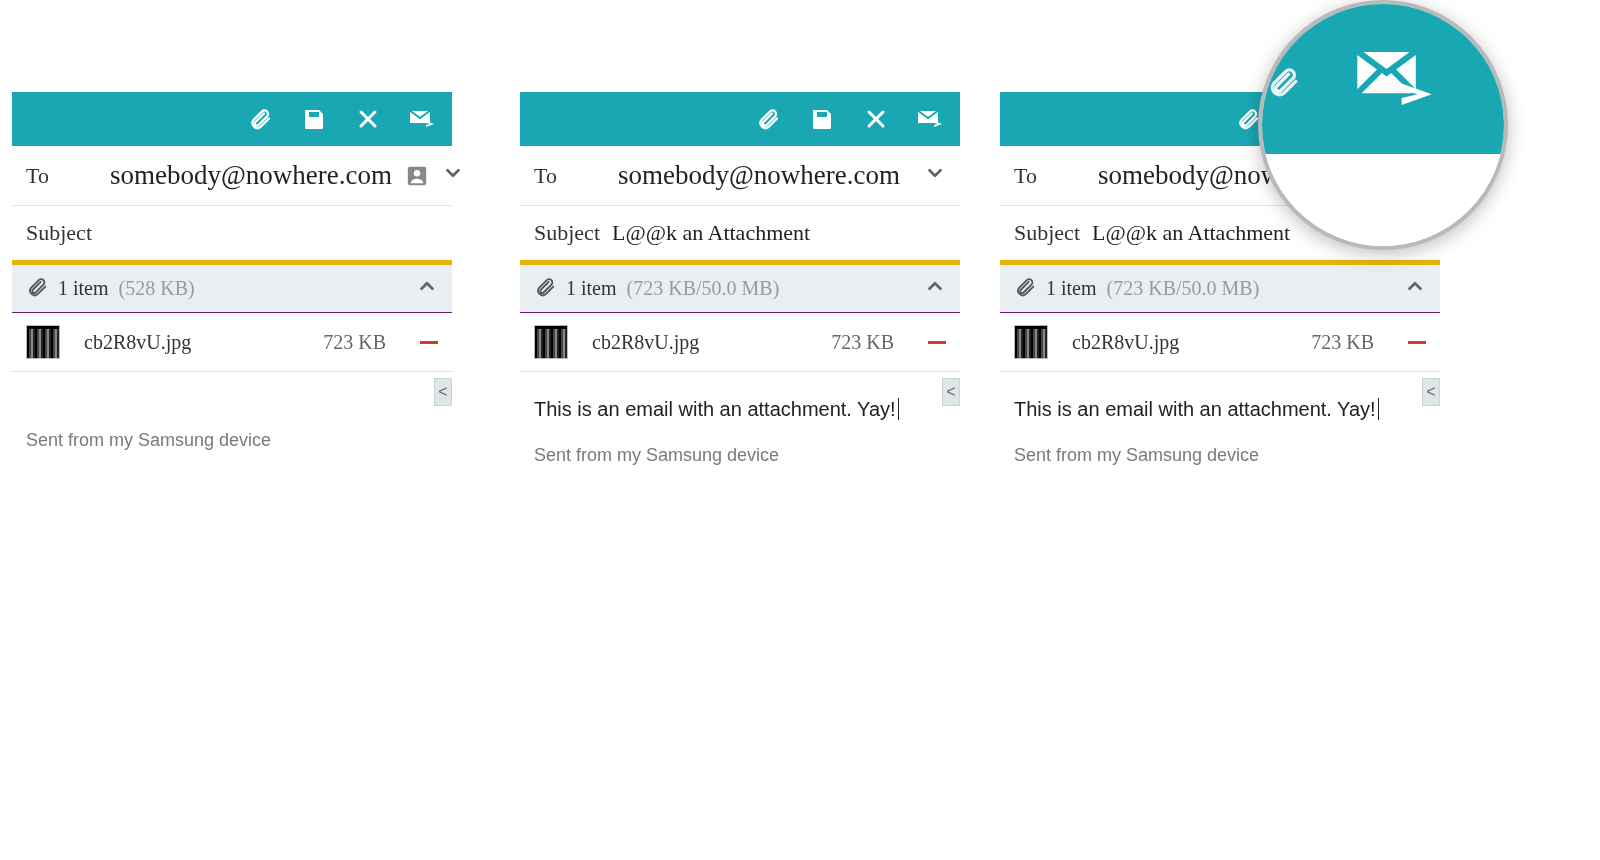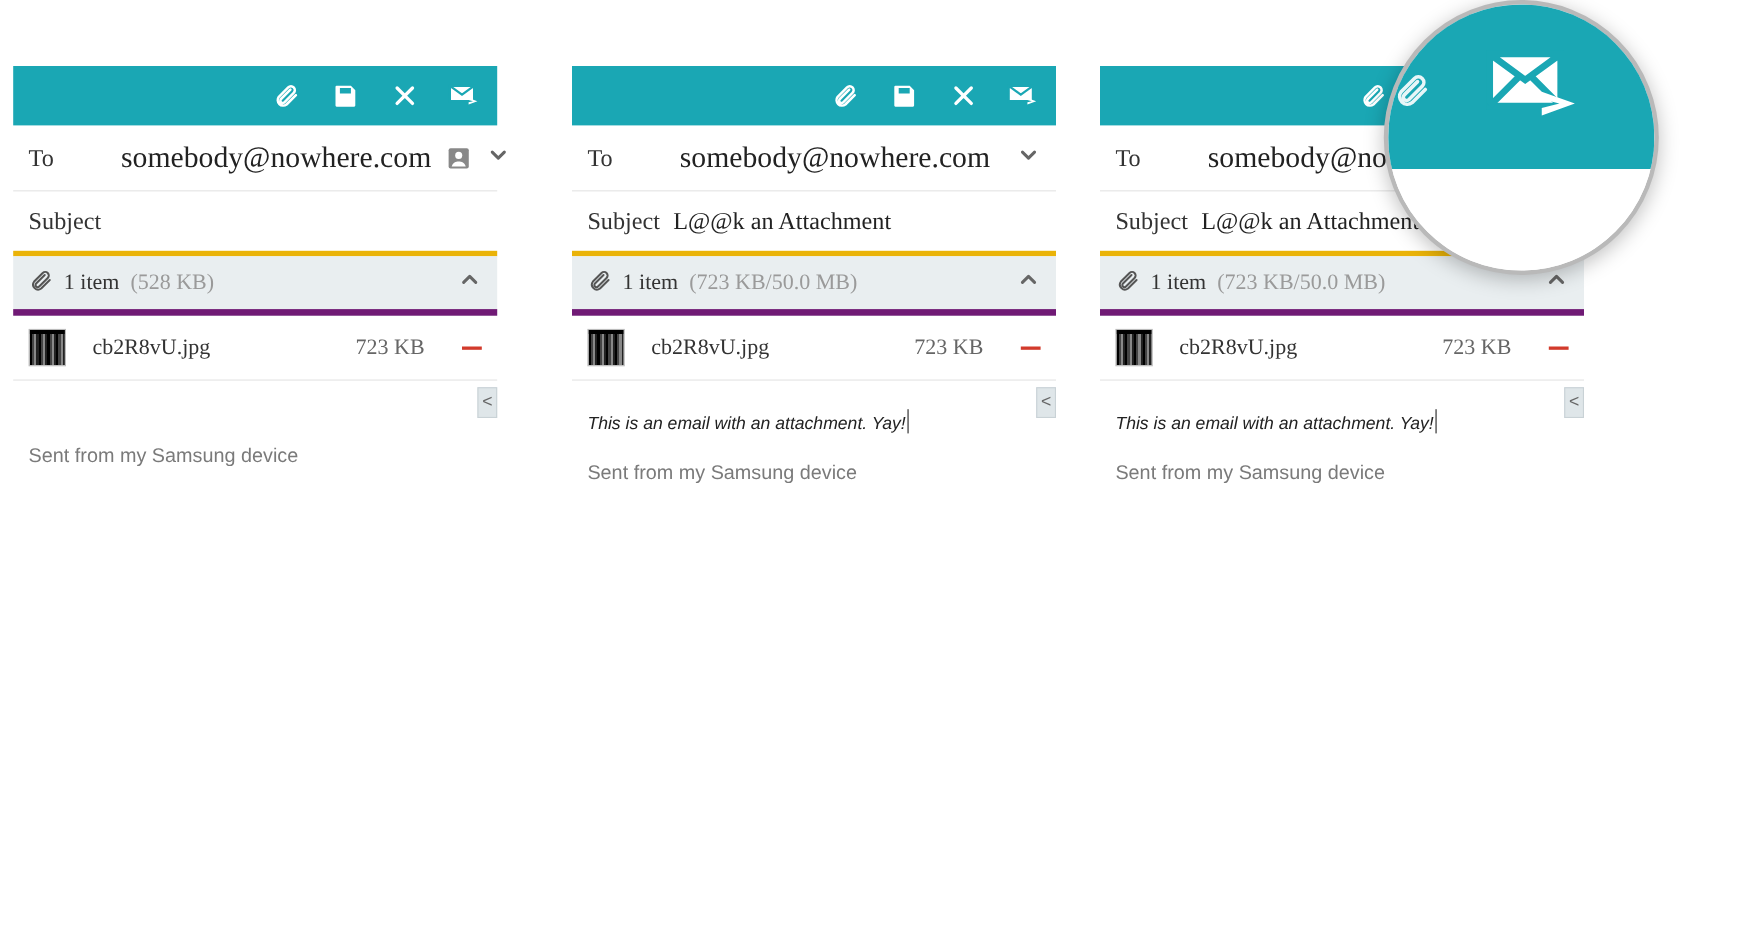--- a/index.html
+++ b/index.html
@@ -8,20 +8,21 @@
     font-family: "Comic Sans MS", "Segoe Script", cursive;
     width: 1600px;
     height: 860px;
     position: relative;
   }
   .canvas { position: relative; width: 1600px; height: 860px; }
   .pane {
     position: absolute;
     width: 440px;
     background: #fff;
+    margin-top: 32px;
   }
   .toolbar {
     background: #1aa7b4;
     height: 54px;
     display: flex;
     justify-content: flex-end;
     align-items: center;
     padding-right: 16px;
     gap: 26px;
   }
@@ -39,21 +40,21 @@
   .chev { font-size: 22px; color: #666; cursor: pointer; }
   .subject-row { display: flex; align-items: center; padding: 14px 14px; border-bottom: 5px solid #eab308; gap: 12px; }
   .subject-row .label { font-size: 22px; color: #333; }
   .subject-row .value { font-size: 22px; color: #222; }
   .attach-bar {
     background: #e9eef0;
     display: flex;
     align-items: center;
     padding: 10px 14px;
     gap: 10px;
-    border-bottom: 6px solid #701a75;
+    border-bottom: 1px solid #701a75;
     justify-content: center;
   }
   .attach-bar .clip { color: #555; }
   .attach-bar .count { font-size: 20px; color: #333; }
   .attach-bar .size { font-size: 20px; color: #9a9a9a; }
   .attach-bar .spacer { flex: 1; }
   .attach-bar .up { font-size: 20px; color: #666; cursor: pointer; }
   .file-row {
     display: flex;
     align-items: center;
@@ -78,23 +79,22 @@
     position: absolute; right: 0; top: 6px;
     width: 18px; height: 28px;
     background: #dfe6e9; border: 1px solid #c9d2d6;
     display: flex; align-items: center; justify-content: center;
     color: #666; font-family: Arial, sans-serif; font-size: 16px;
     cursor: pointer;
   }
   .body-text {
     padding: 26px 14px 6px 14px;
     font-family: Arial, Helvetica, sans-serif;
-    font-size: 16px; color: #222;
+    font-size: 20px; color: #222;
     min-height: 40px;
-    font-style: italic;
   }
   .cursor-bar { display: inline-block; width: 1px; height: 22px; background: #222; vertical-align: text-bottom; margin-left: 2px; }
   .signature {
     padding: 18px 14px;
     font-family: Arial, Helvetica, sans-serif;
     font-size: 18px; color: #7a7a7a;
   }
 
   
   .lens {

